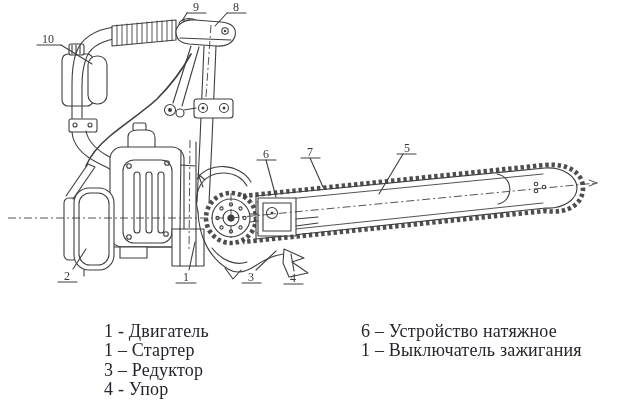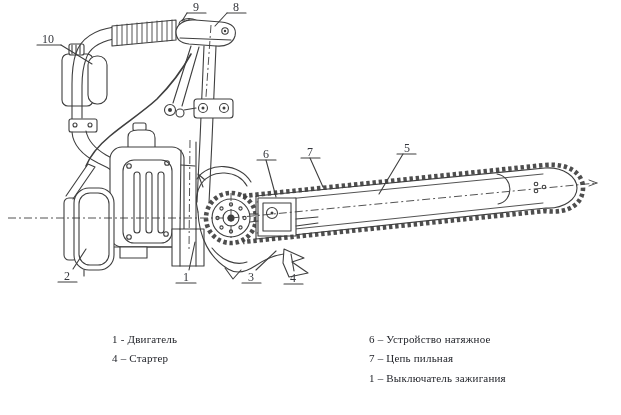--- a/index.html
+++ b/index.html
@@ -20,22 +20,22 @@
     stroke:var(--line);fill:none;stroke-width:1.1;stroke-linecap:round;stroke-linejoin:round;
   }
   .drawing .f{fill:#fff;}
   .drawing .dk{fill:var(--line);stroke:none;}
   .drawing .chain{stroke-width:4.6;stroke-dasharray:3.4 2.8;stroke-linecap:butt;opacity:.92;}
   .drawing .cl{stroke-dasharray:8 3 2 3;stroke-width:.9;stroke-linecap:butt;}
   .drawing .w16{stroke-width:1.6;}
   .drawing .thin{stroke-width:.9;}
   .drawing text{fill:#34363c;stroke:none;font:12px "Liberation Serif", serif;}
   .legend{position:absolute;left:0;top:312px;width:621px;color:var(--text);}
-  .legend ul{list-style:none;margin:16px;padding:0;position:absolute;top:2px;
-    font-size:11px;line-height:19.3px;letter-spacing:.2px;}
+  .legend ul{list-style:none;margin:8px;padding:0;position:absolute;top:2px;
+    font-size:18px;line-height:19.3px;letter-spacing:.2px;}
   .legend ul.left{left:96px;}
   .legend ul.right{left:353px;}
 </style>
 </head>
 <body>
 
 <div class="stage">
 
   <svg class="drawing" viewBox="0 0 621 310" width="621" height="310">
 
@@ -193,21 +193,22 @@
         <text x="196" y="7" text-anchor="middle" dominant-baseline="central">9</text>
         <line x1="37" y1="45" x2="61" y2="45"></line>
         <polyline points="61,45 92,64"></polyline>
         <text x="48" y="39" text-anchor="middle" dominant-baseline="central">10</text>
       </g>
   </svg>
 
   <div class="legend">
     <ul class="left">
         <li>1 - Двигатель</li>
-        <li>4 – Стартер</li>
+        <li>1 – Стартер</li>
+        <li>3 – Редуктор</li>
+        <li>4 - Упор</li>
       </ul>
     <ul class="right">
         <li>6 – Устройство натяжное</li>
-        <li>7 – Цепь пильная</li>
         <li>1 – Выключатель зажигания</li>
       </ul>
   </div>
 </div>
 
 </body></html>

